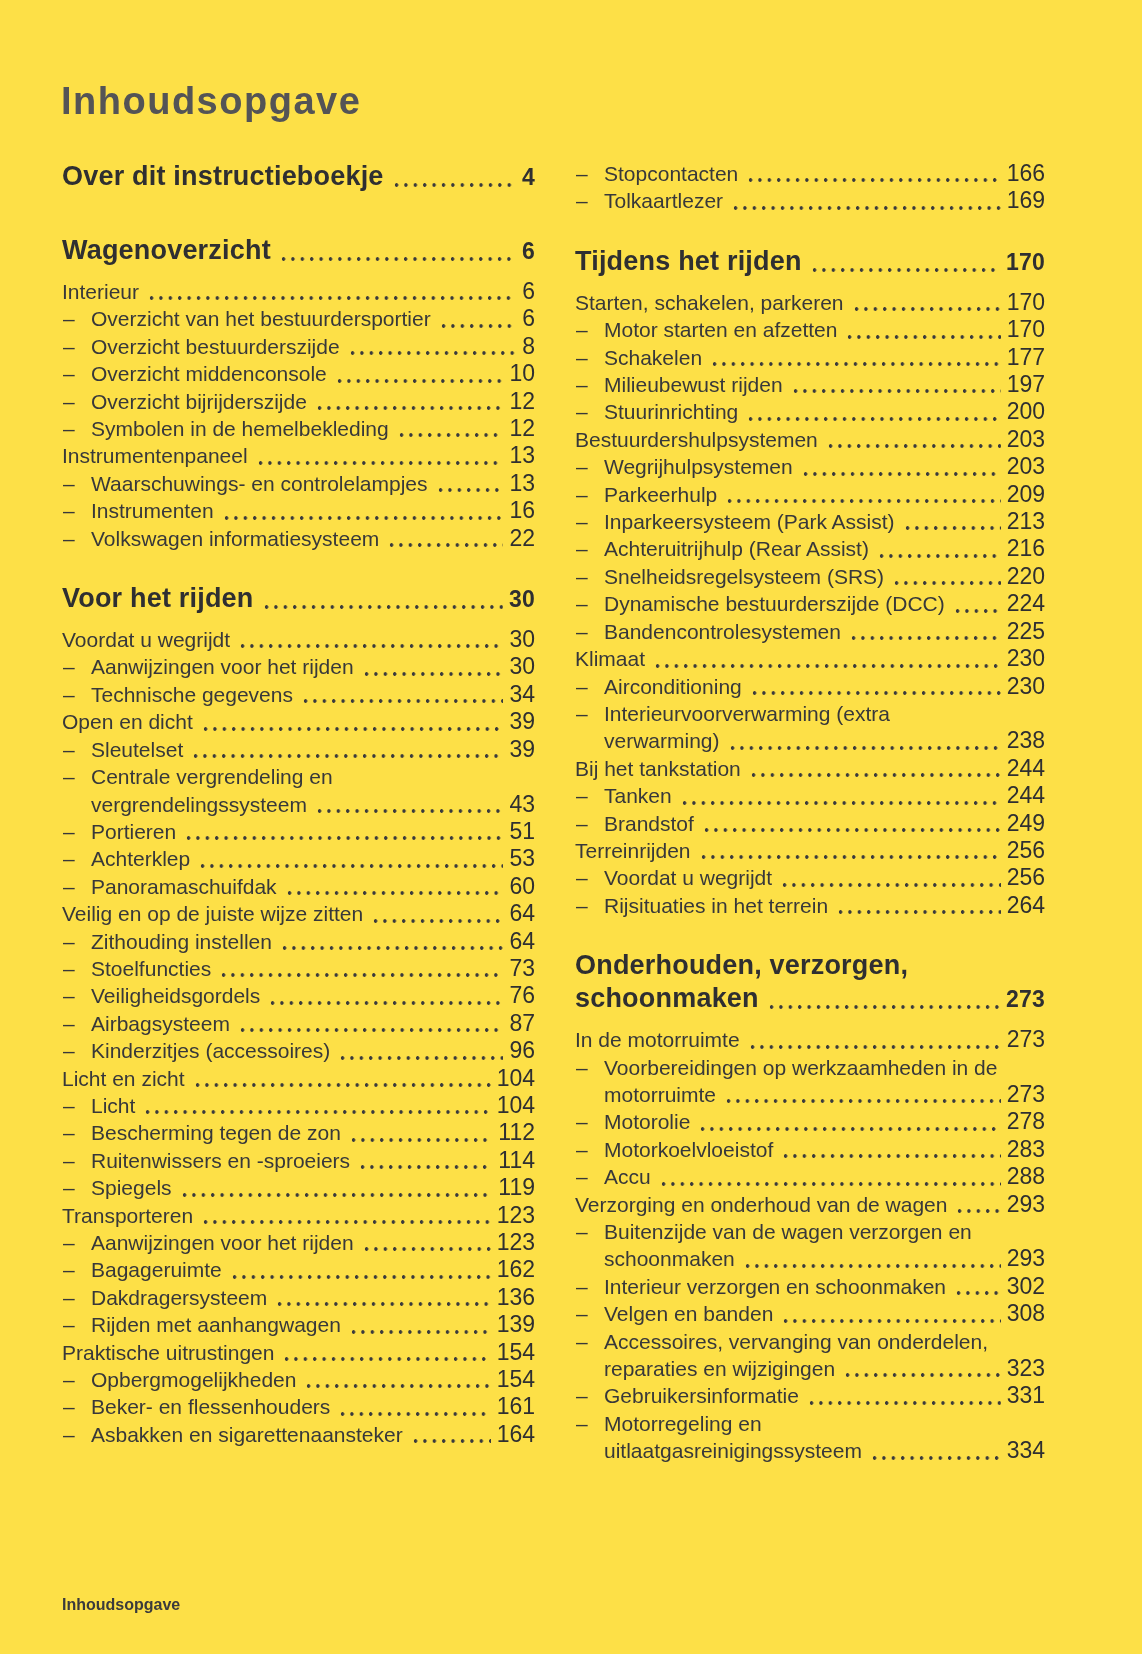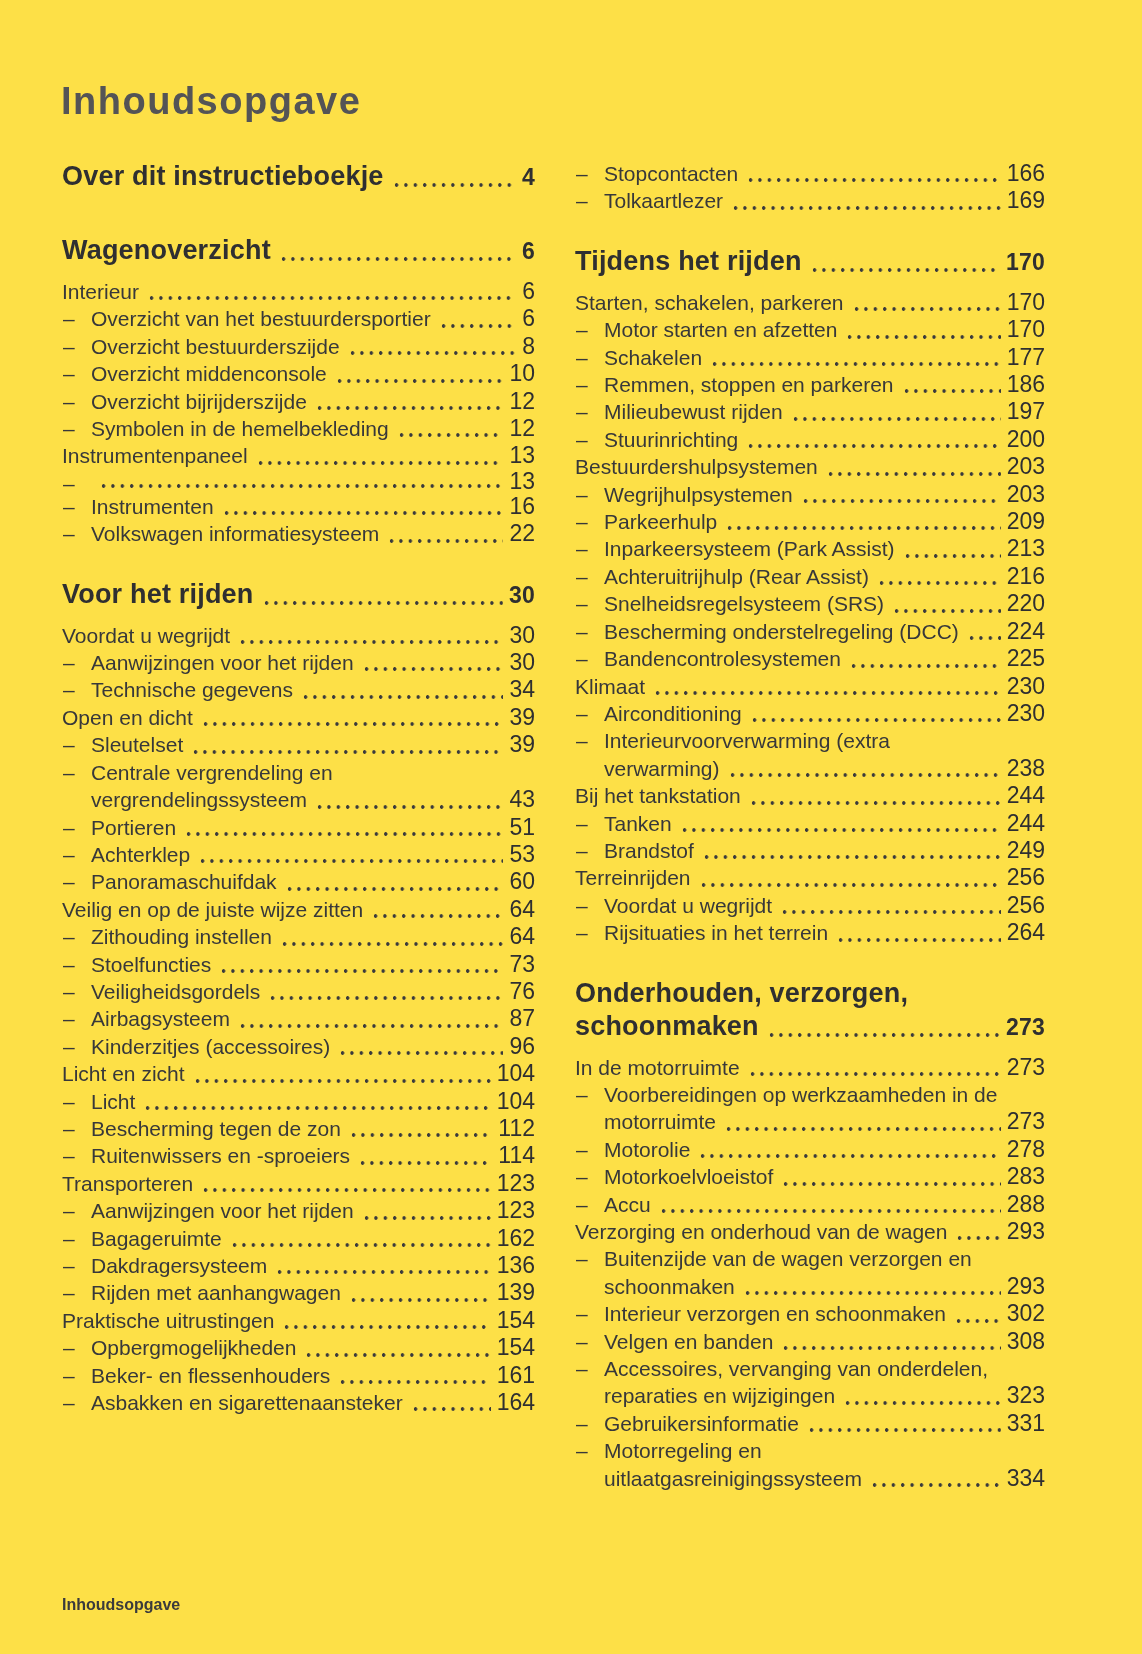--- a/index.html
+++ b/index.html
@@ -110,20 +110,21 @@
         </div>
         <div class="block">
           <div class="row entry-row top">
             <span class="lbl">Instrumentenpaneel</span>
             <span class="dots"></span>
             <span class="pg">13</span>
           </div>
         </div>
         <div class="block">
           <div class="row entry-row sub">
+            <span class="lbl">Waarschuwings- en controlelampjes</span>
             <span class="dots"></span>
             <span class="pg">13</span>
           </div>
         </div>
         <div class="block">
           <div class="row entry-row sub">
             <span class="lbl">Instrumenten</span>
             <span class="dots"></span>
             <span class="pg">16</span>
           </div>
@@ -272,20 +273,27 @@
           </div>
         </div>
         <div class="block">
           <div class="row entry-row sub">
             <span class="lbl">Ruitenwissers en -sproeiers</span>
             <span class="dots"></span>
             <span class="pg">114</span>
           </div>
         </div>
         <div class="block">
+          <div class="row entry-row sub">
+            <span class="lbl">Spiegels</span>
+            <span class="dots"></span>
+            <span class="pg">119</span>
+          </div>
+        </div>
+        <div class="block">
           <div class="row entry-row top">
             <span class="lbl">Transporteren</span>
             <span class="dots"></span>
             <span class="pg">123</span>
           </div>
         </div>
         <div class="block">
           <div class="row entry-row sub">
             <span class="lbl">Aanwijzingen voor het rijden</span>
             <span class="dots"></span>
@@ -380,27 +388,20 @@
         </div>
         <div class="block">
           <div class="row entry-row sub">
             <span class="lbl">Schakelen</span>
             <span class="dots"></span>
             <span class="pg">177</span>
           </div>
         </div>
         <div class="block">
           <div class="row entry-row sub">
-            <span class="lbl">Remmen, stoppen en parkeren</span>
-            <span class="dots"></span>
-            <span class="pg">186</span>
-          </div>
-        </div>
-        <div class="block">
-          <div class="row entry-row sub">
             <span class="lbl">Milieubewust rijden</span>
             <span class="dots"></span>
             <span class="pg">197</span>
           </div>
         </div>
         <div class="block">
           <div class="row entry-row sub">
             <span class="lbl">Stuurinrichting</span>
             <span class="dots"></span>
             <span class="pg">200</span>
@@ -443,21 +444,21 @@
         </div>
         <div class="block">
           <div class="row entry-row sub">
             <span class="lbl">Snelheidsregelsysteem (SRS)</span>
             <span class="dots"></span>
             <span class="pg">220</span>
           </div>
         </div>
         <div class="block">
           <div class="row entry-row sub">
-            <span class="lbl">Bescherming onderstelregeling (DCC)</span>
+            <span class="lbl">Dynamische bestuurderszijde (DCC)</span>
             <span class="dots"></span>
             <span class="pg">224</span>
           </div>
         </div>
         <div class="block">
           <div class="row entry-row sub">
             <span class="lbl">Bandencontrolesystemen</span>
             <span class="dots"></span>
             <span class="pg">225</span>
           </div>

